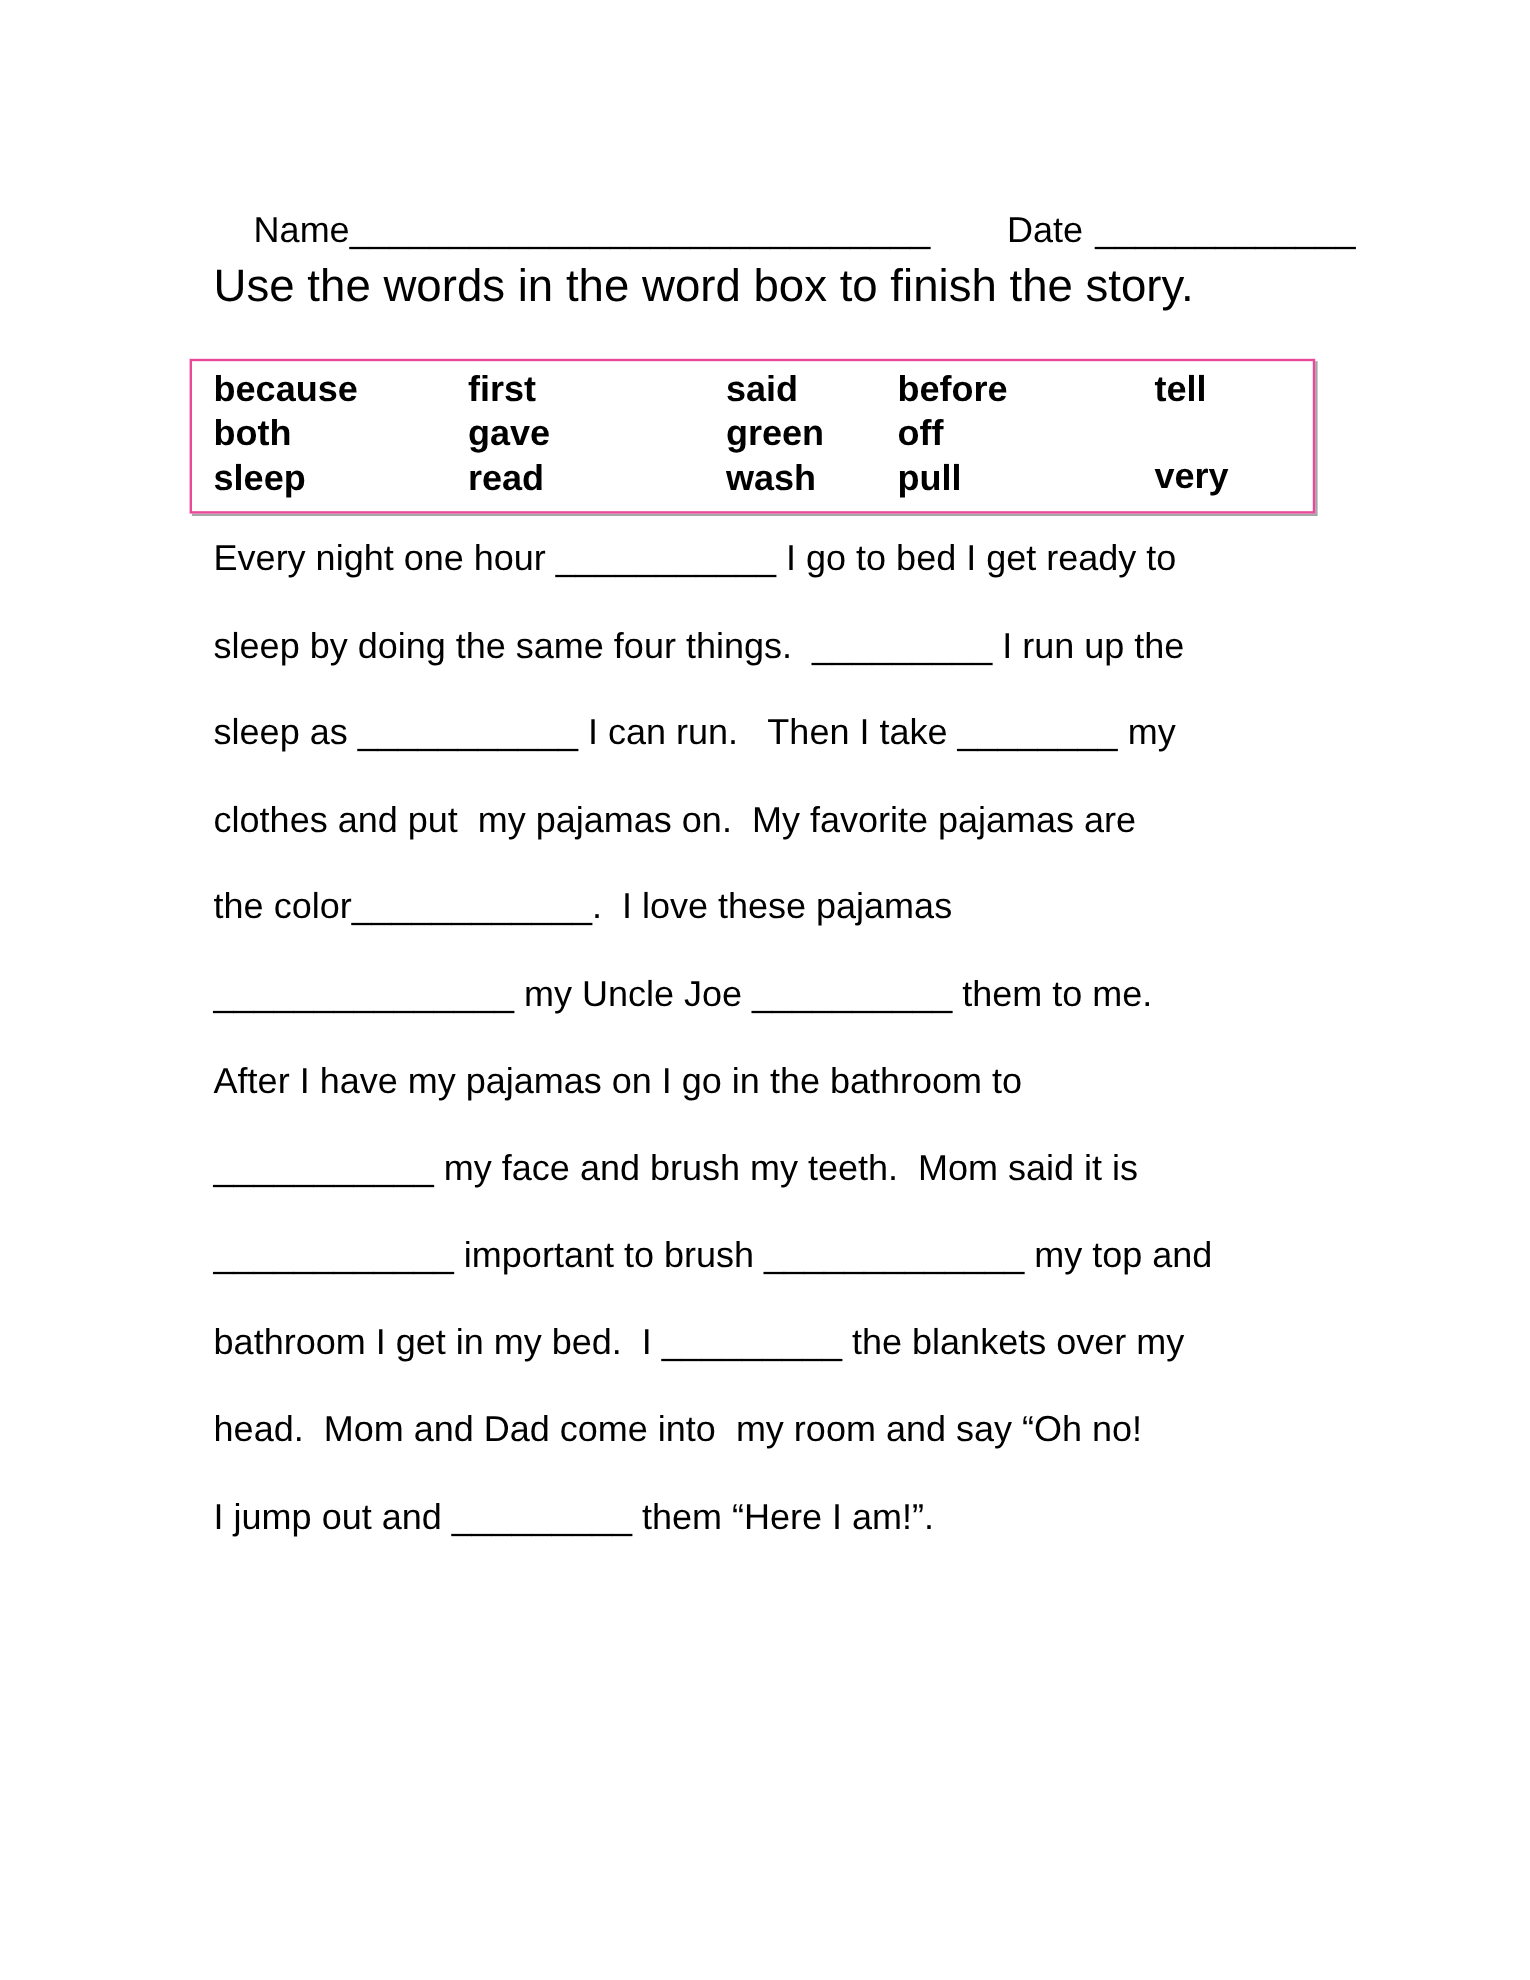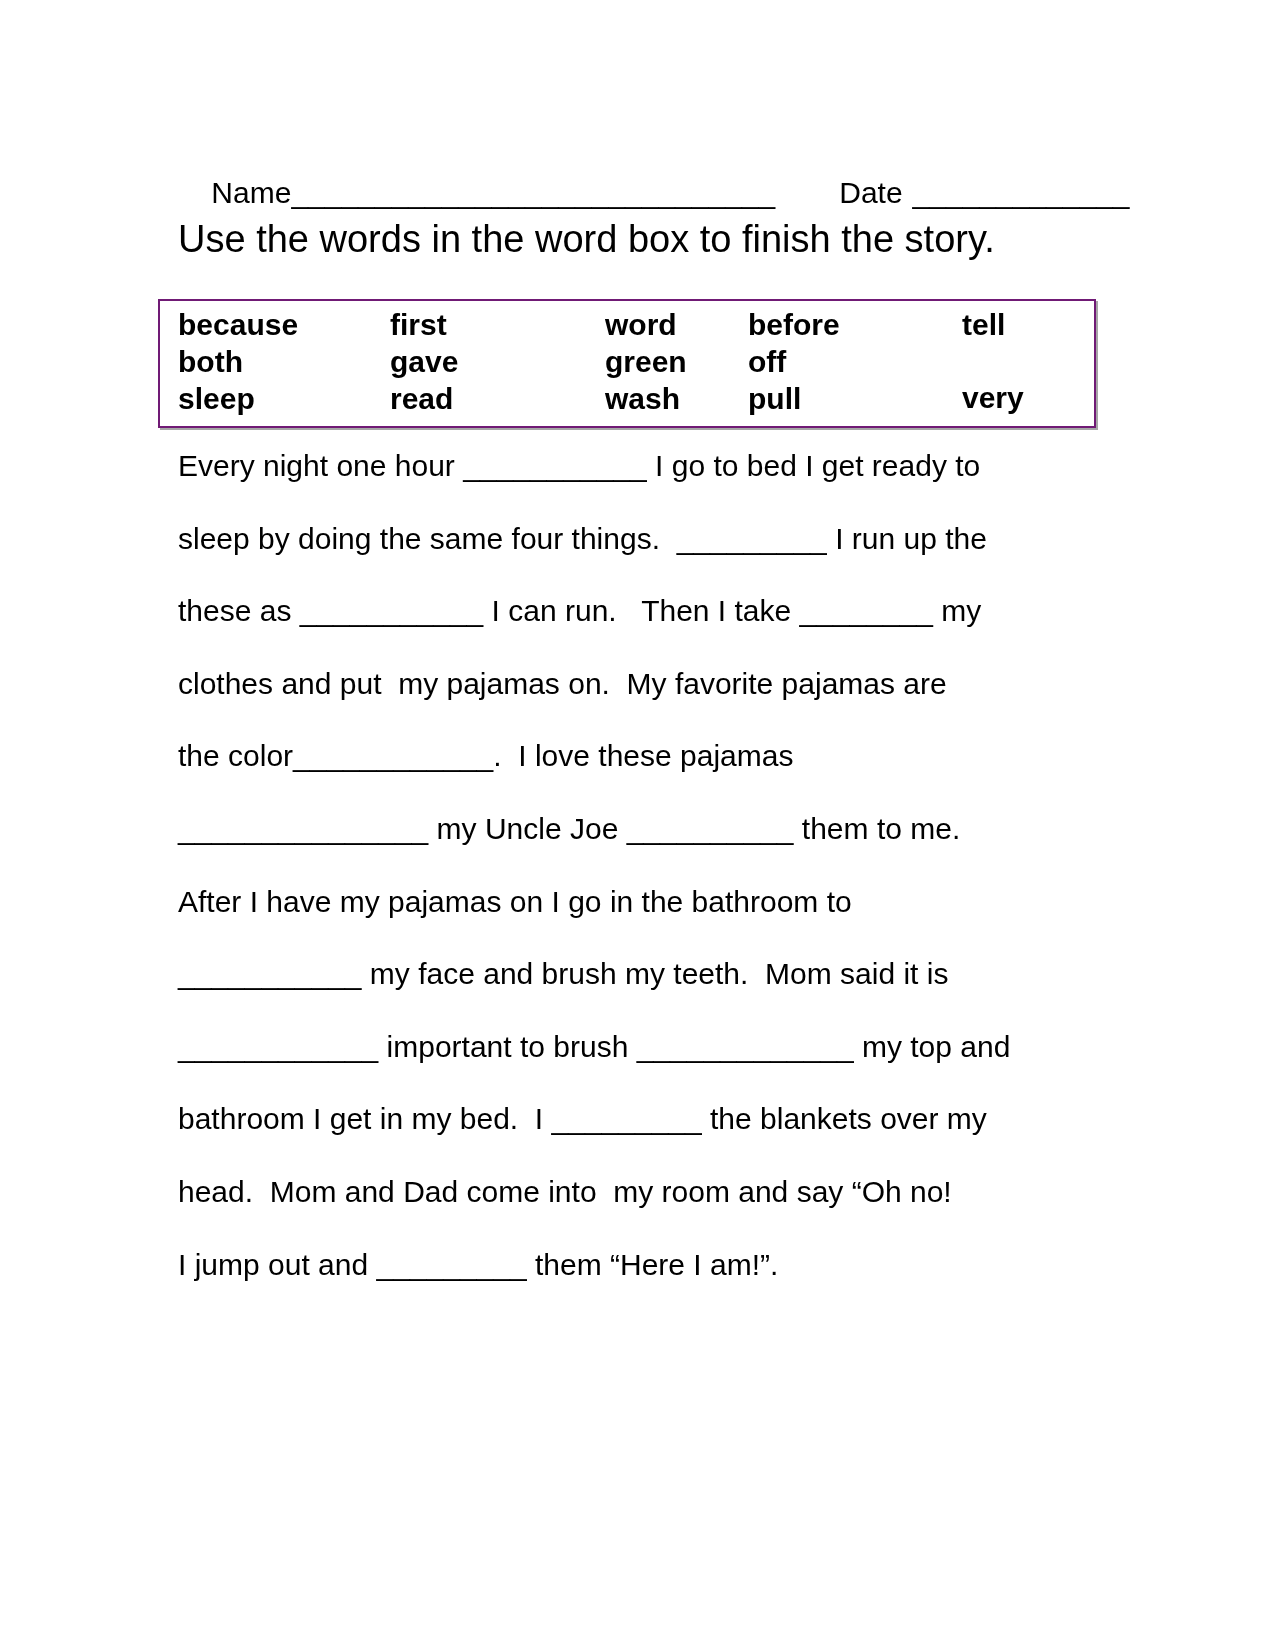--- a/index.html
+++ b/index.html
@@ -31,21 +31,21 @@
     left: 178px;
     top: 218px;
     font-size: 38px;
     white-space: pre-wrap;
   }
   .word-box {
     position: absolute;
     left: 158px;
     top: 299px;
     width: 916px;
-    border: 2px solid #701a75;
+    border: 2px solid #ec4899;
     box-shadow: 2px 2px 0 rgba(0,0,0,0.35);
     background: #ffffff;
     display: flex;
     padding: 5px 0 9px 18px;
   }
   .wb-col { display: flex; flex-direction: column; }
   .wb-col-0 { width: 212px; }
   .wb-col-1 { width: 215px; }
   .wb-col-2 { width: 143px; }
   .wb-col-3 { width: 214px; }
@@ -84,39 +84,39 @@
       <span class="wb-word">because</span>
       <span class="wb-word">both</span>
       <span class="wb-word">sleep</span>
     </div>
     <div class="wb-col wb-col-1">
       <span class="wb-word">first</span>
       <span class="wb-word">gave</span>
       <span class="wb-word">read</span>
     </div>
     <div class="wb-col wb-col-2">
-      <span class="wb-word">word</span>
+      <span class="wb-word">said</span>
       <span class="wb-word">green</span>
       <span class="wb-word">wash</span>
     </div>
     <div class="wb-col wb-col-3">
       <span class="wb-word">before</span>
       <span class="wb-word">off</span>
       <span class="wb-word">pull</span>
     </div>
     <div class="wb-col wb-col-4">
       <span class="wb-word">tell</span>
       <span class="wb-word">very</span>
     </div>
   </div>
 
   <div class="story">
     <div class="story-line">Every night one hour ___________ I go to bed I get ready to</div>
     <div class="story-line">sleep by doing the same four things.  _________ I run up the</div>
-    <div class="story-line">these as ___________ I can run.   Then I take ________ my</div>
+    <div class="story-line">sleep as ___________ I can run.   Then I take ________ my</div>
     <div class="story-line">clothes and put  my pajamas on.  My favorite pajamas are</div>
     <div class="story-line">the color____________.  I love these pajamas</div>
     <div class="story-line">_______________ my Uncle Joe __________ them to me.</div>
     <div class="story-line">After I have my pajamas on I go in the bathroom to</div>
     <div class="story-line">___________ my face and brush my teeth.  Mom said it is</div>
     <div class="story-line">____________ important to brush _____________ my top and</div>
     <div class="story-line">bathroom I get in my bed.  I _________ the blankets over my</div>
     <div class="story-line">head.  Mom and Dad come into  my room and say “Oh no!</div>
     <div class="story-line">I jump out and _________ them “Here I am!”.</div>
   </div>

